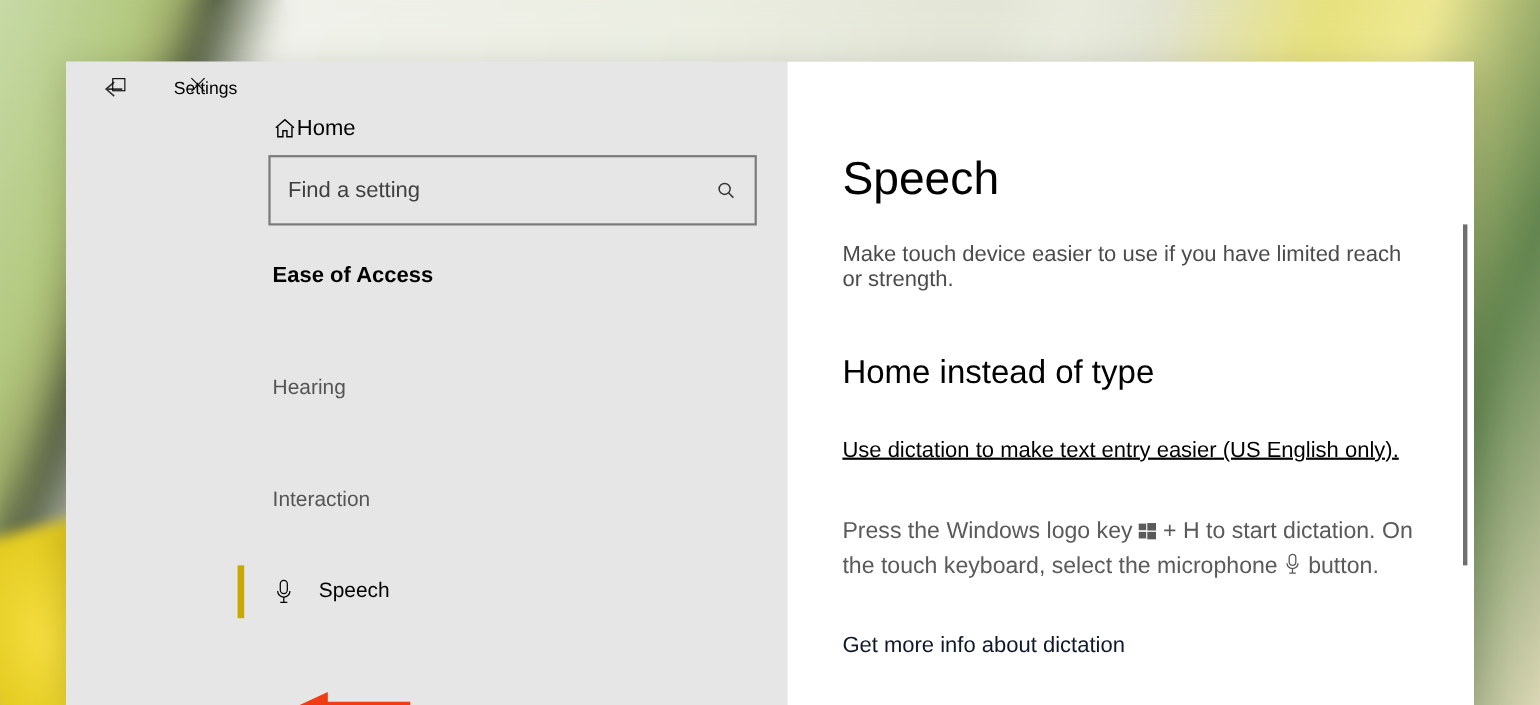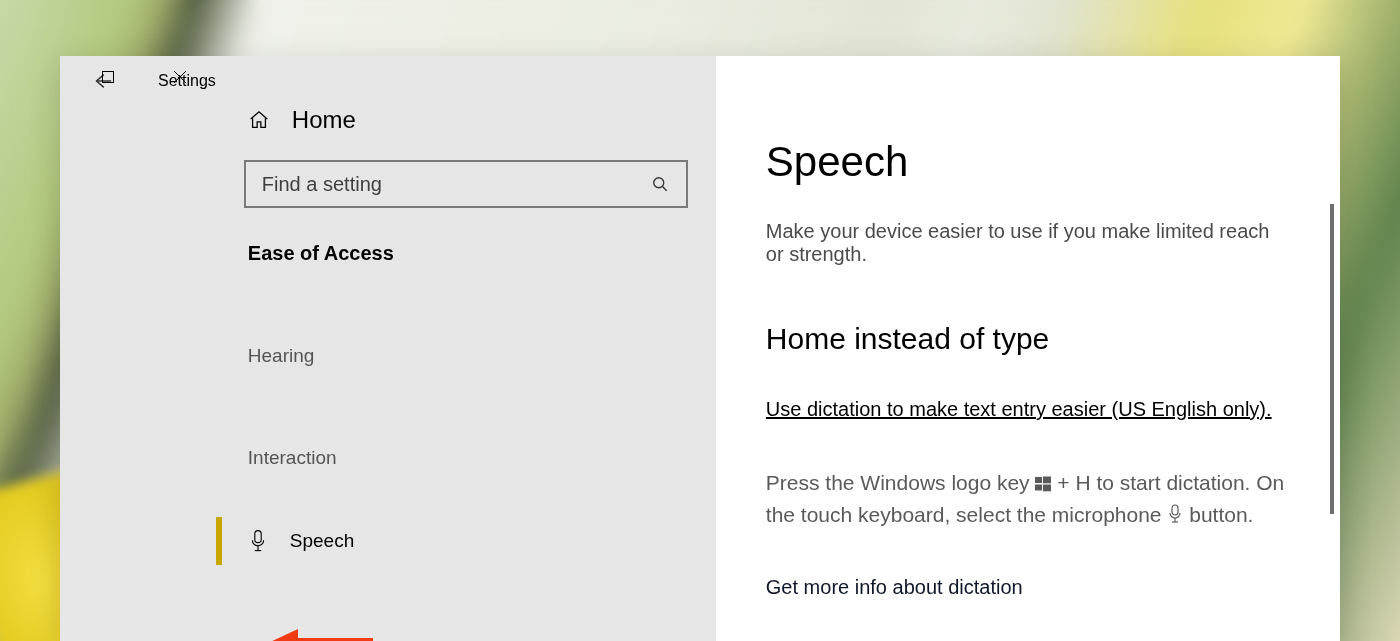--- a/index.html
+++ b/index.html
@@ -69,31 +69,29 @@
       min-height: 0;
     }
     .sidebar {
       width: 500px;
       background: #e6e6e6;
       padding: 50px 28px 0 28px;
       flex-shrink: 0;
     }
     .home-row {
       display: flex;
-      align-items: center;
-      gap: 22px;
       padding: 0 0 0 4px;
-      font-size: 24px;
+      font-size: 20px;
       color: #000;
       cursor: default;
     }
     .home-row .icon { width: 22px; height: 22px; }
     .search {
-      margin-top: 26px;
-      height: 48px;
+      margin-top: 12px;
+      height: 64px;
       border: 2px solid #7a7a7a;
       background: #e6e6e6;
       display: flex;
       align-items: center;
       padding: 0 16px;
       justify-content: center;
     }
     .search input {
       flex: 1;
       border: none;
@@ -273,21 +271,21 @@
         </svg>
         <span>Speech</span>
       </div>
     </div>
 
     <div class="content">
       <div class="scrollbar-track"></div>
 
       <h1 class="page-title">Speech</h1>
 
-      <p class="lead">Make your device easier to use if you make limited reach or strength.</p>
+      <p class="lead">Make touch device easier to use if you have limited reach or strength.</p>
 
       <h2 class="section">Home instead of type</h2>
 
       <p class="para">Use dictation to make text entry easier (US English only).</p>
 
       <p class="hint">
         <span>Press the Windows logo key </span>
         <span class="inline-icon">
           <svg viewBox="0 0 16 16">
               <rect x="0" y="1" width="7" height="6" fill="#5a5a5a"></rect>

